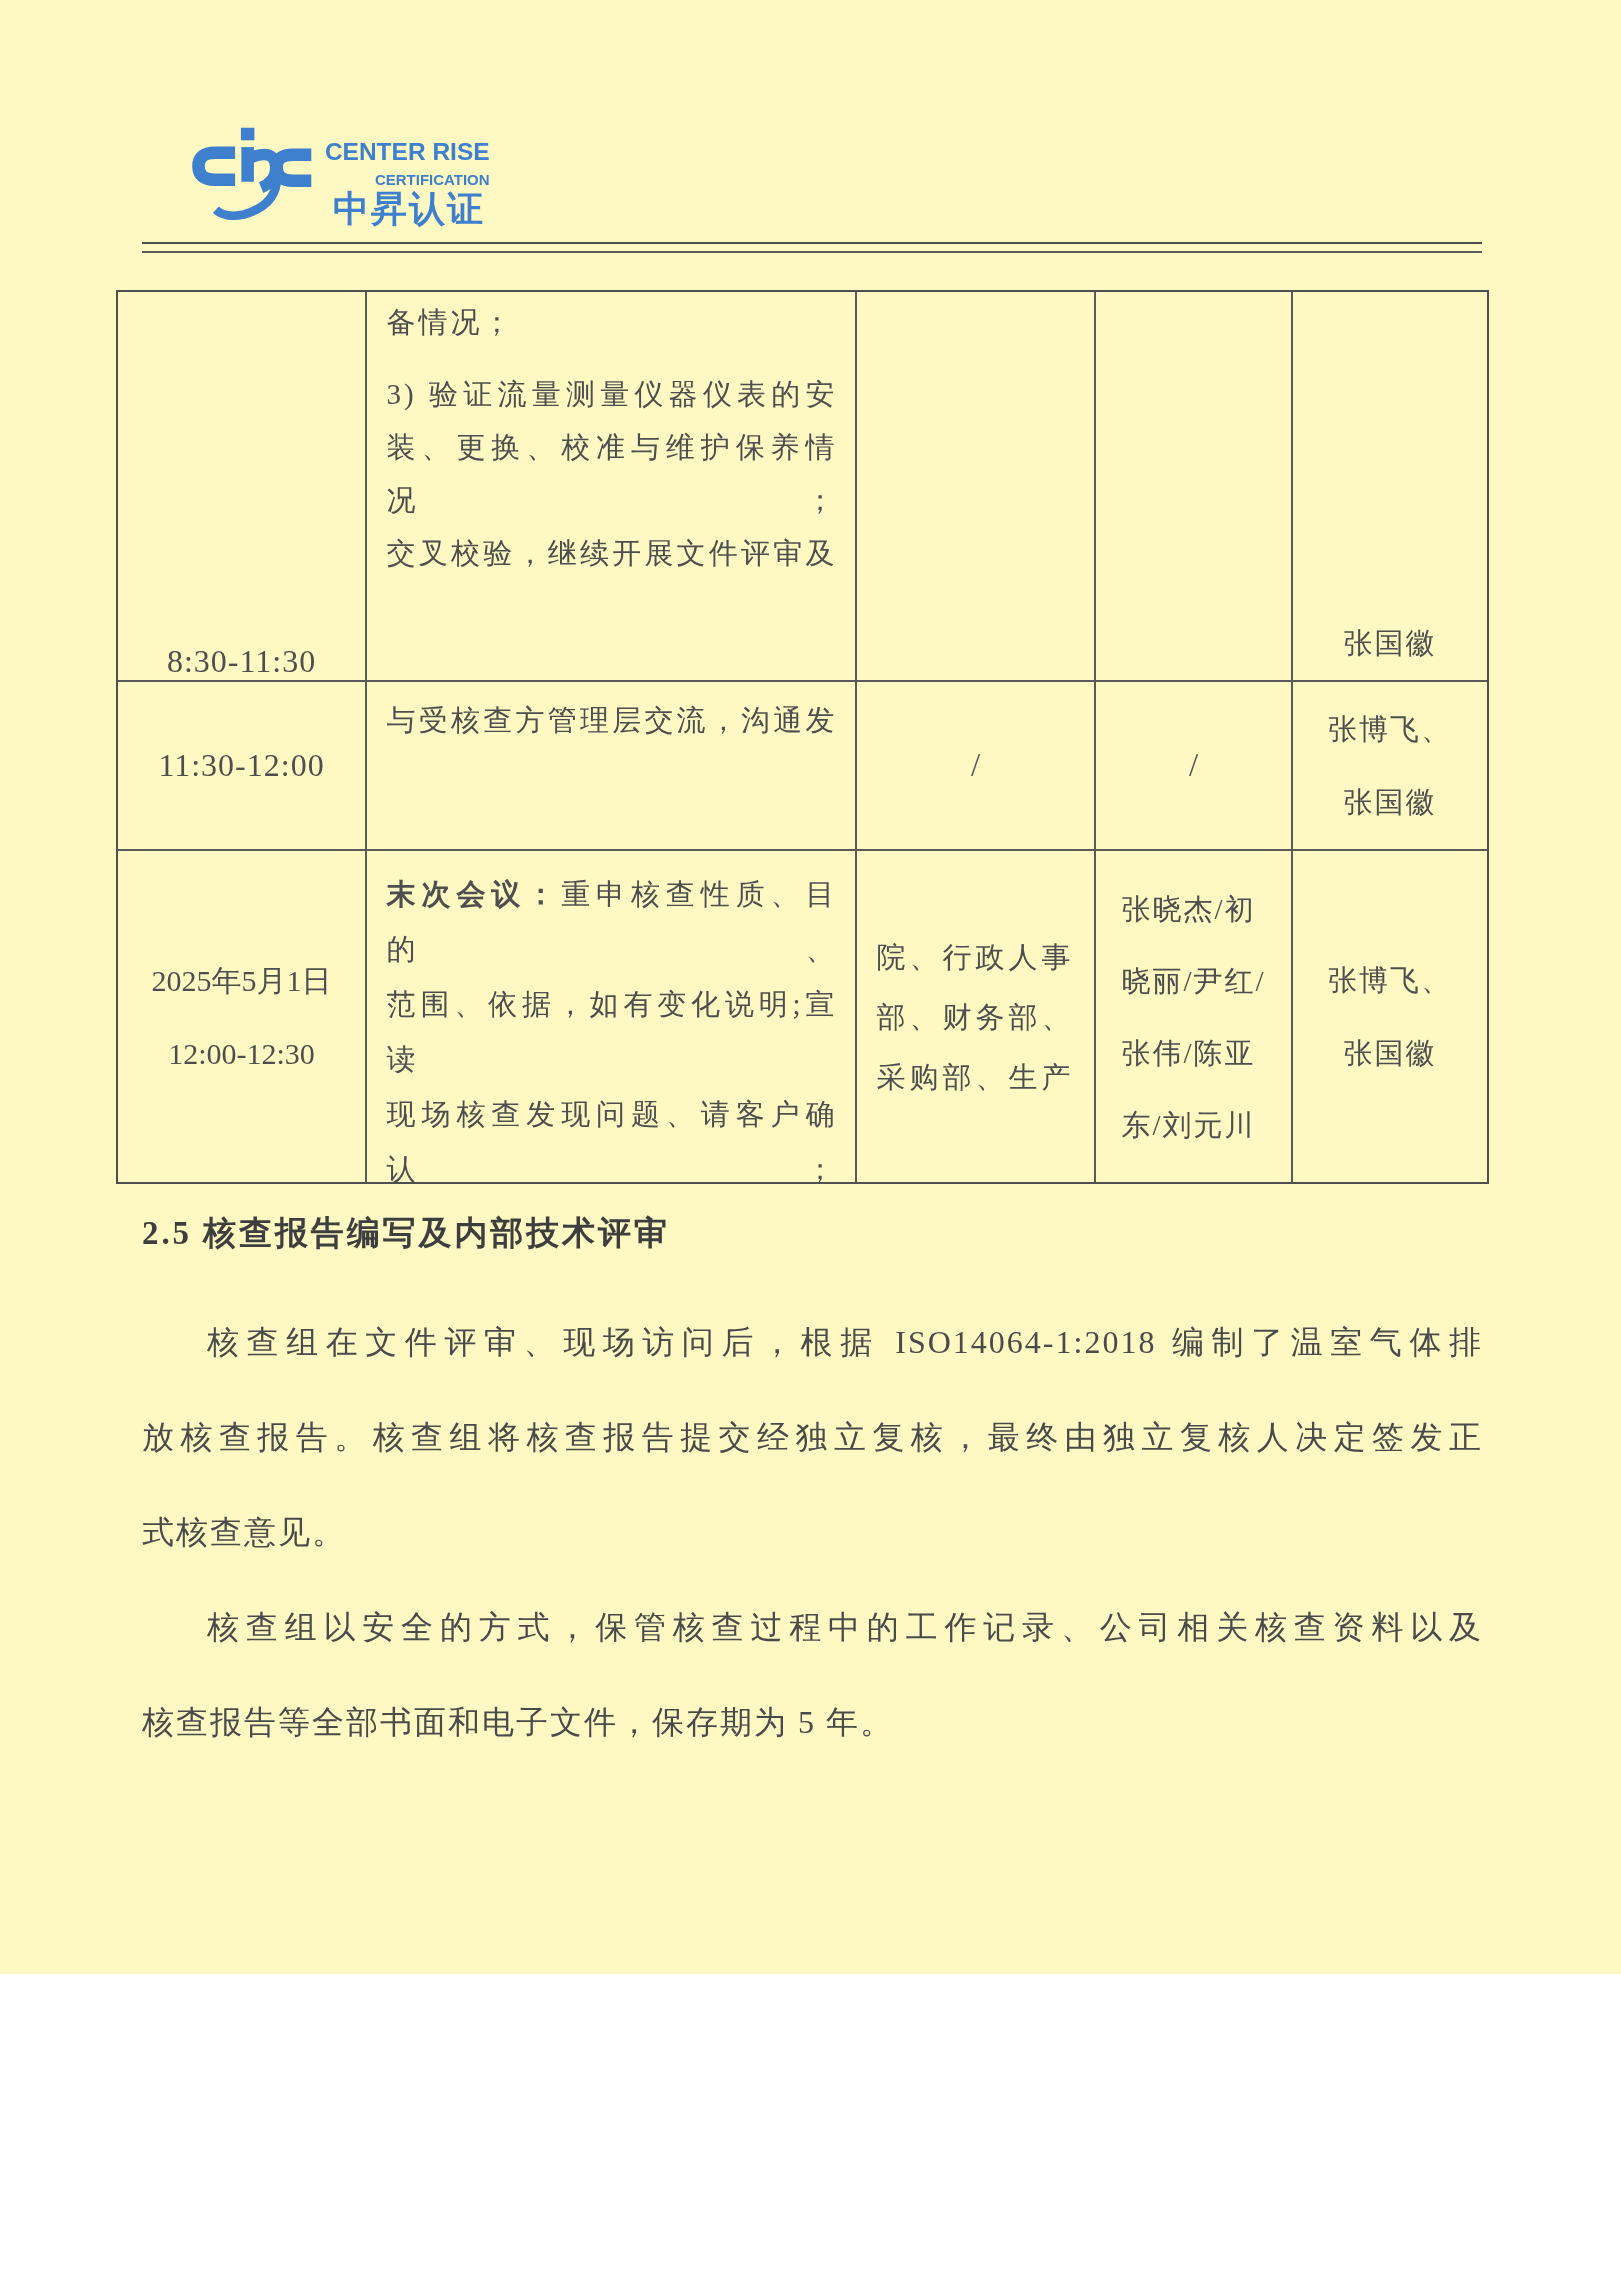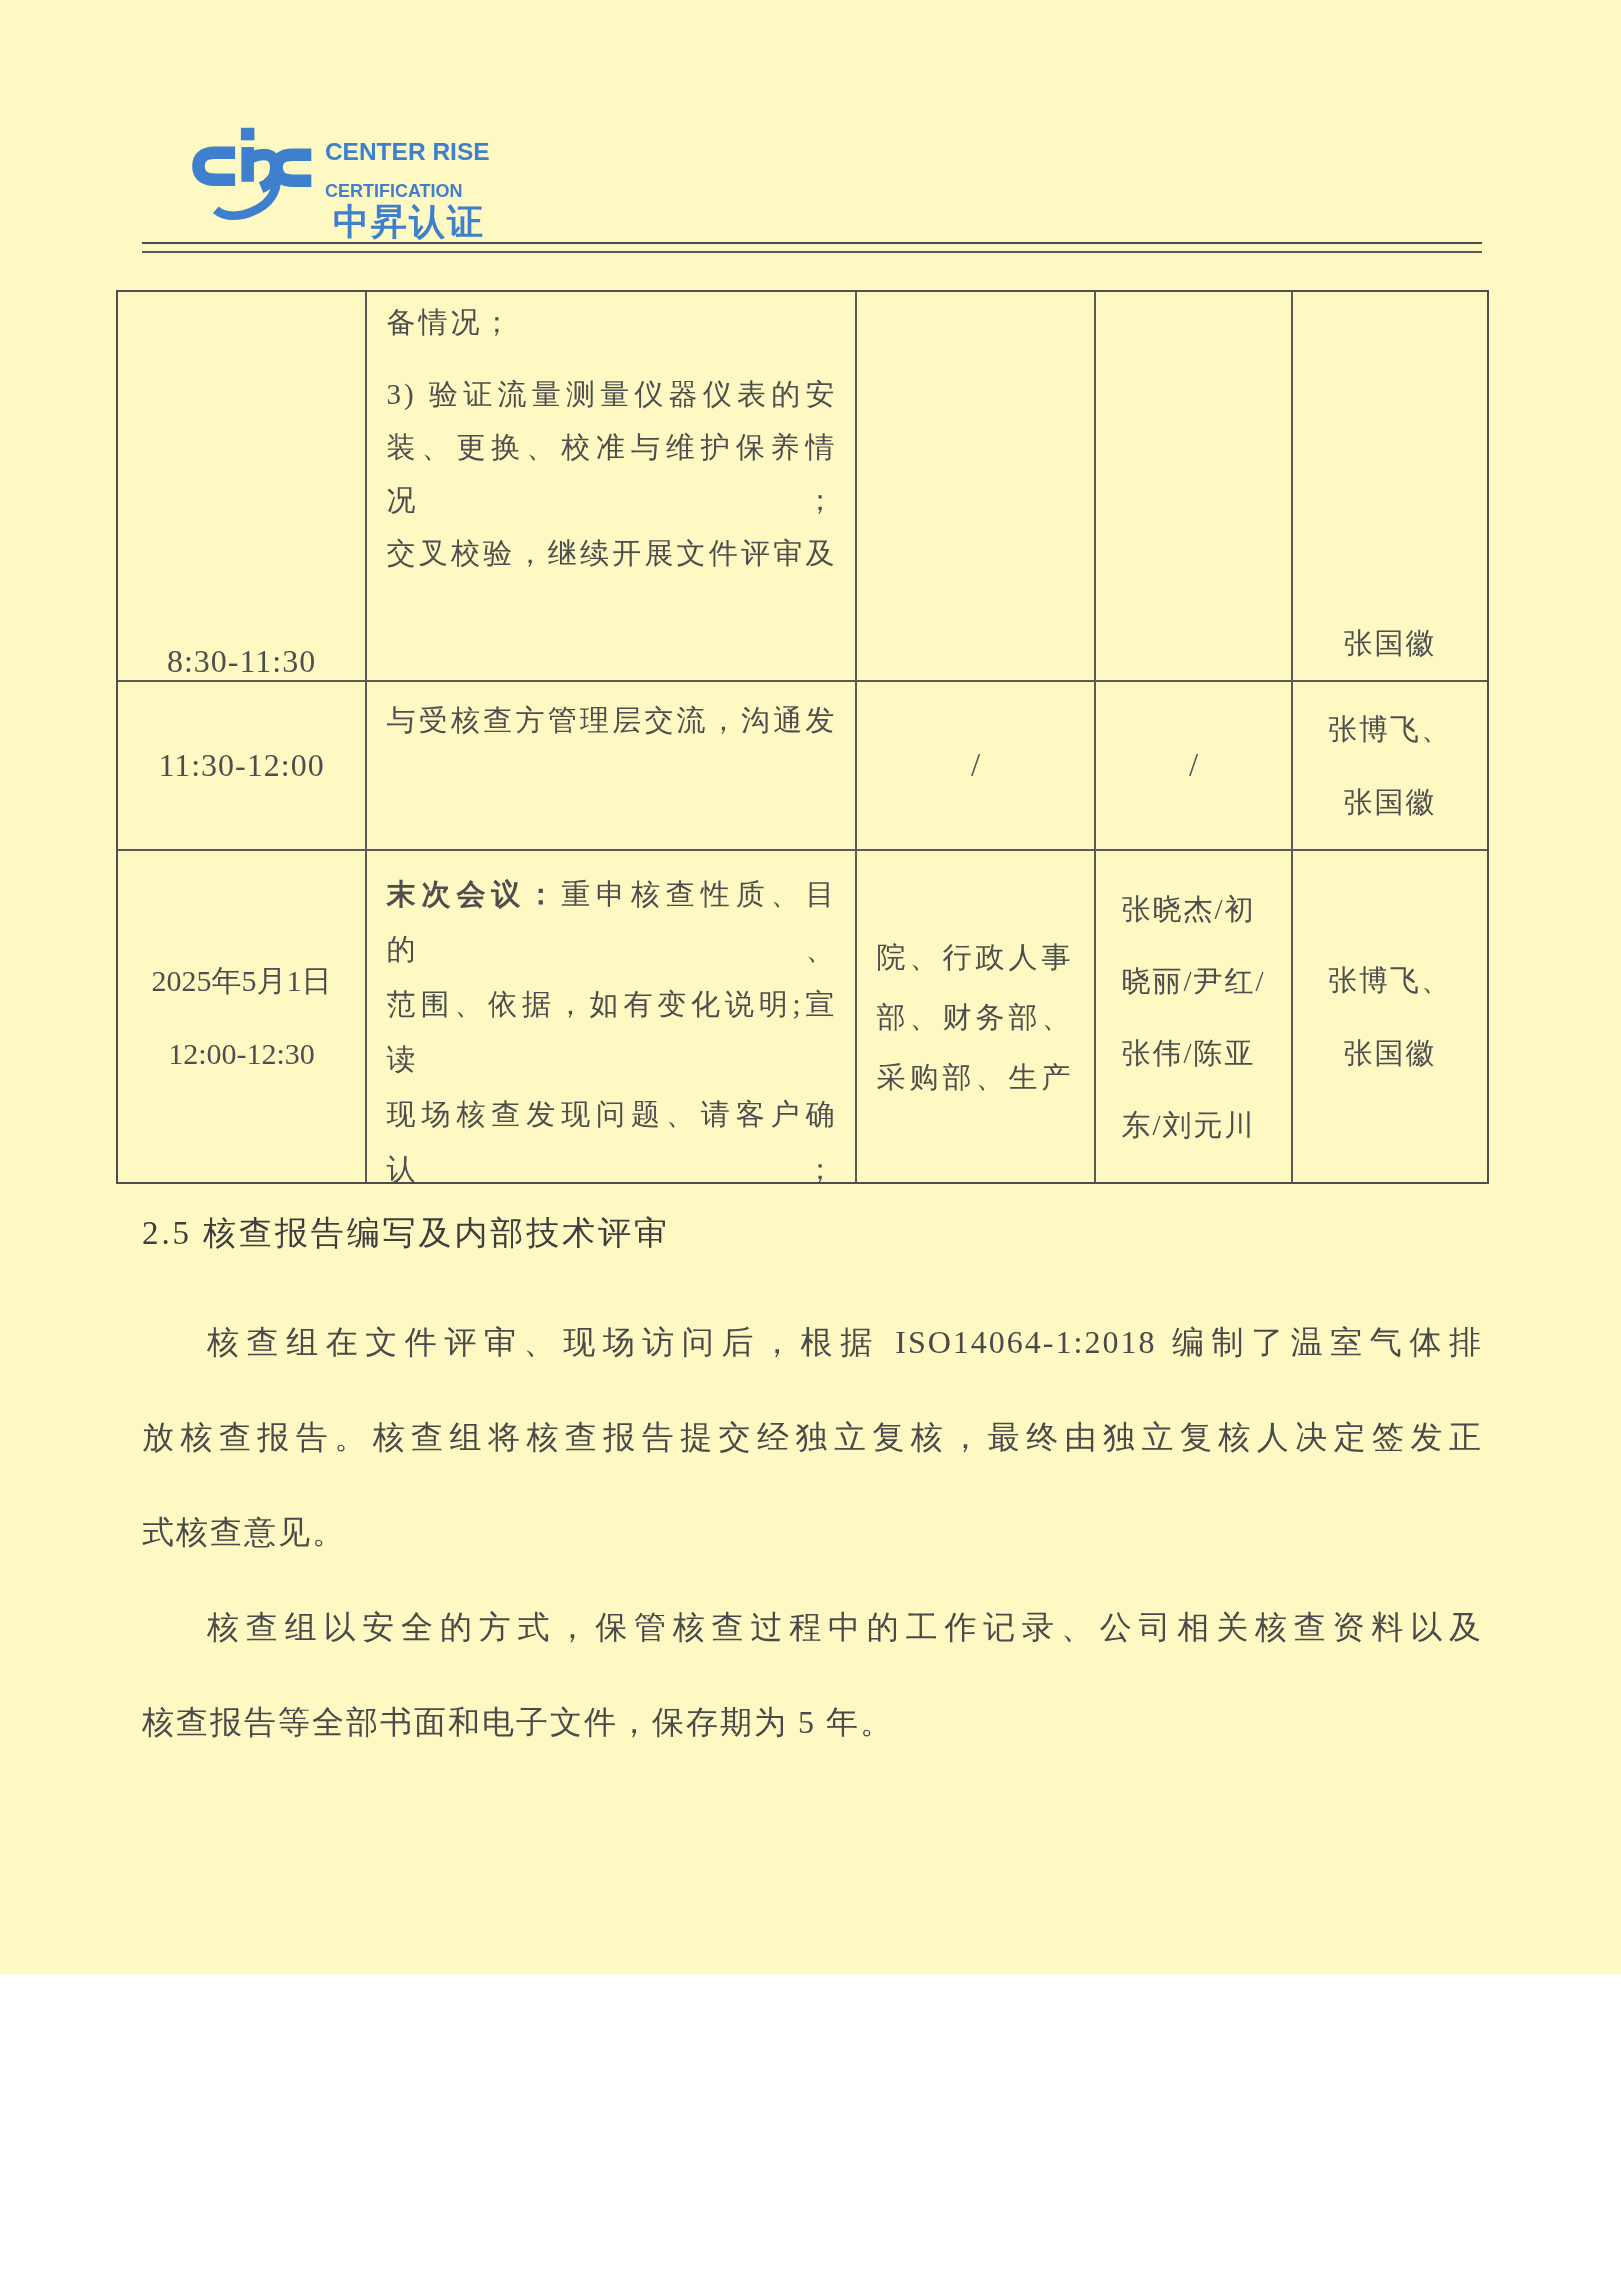--- a/index.html
+++ b/index.html
@@ -5,21 +5,21 @@
   html,body{margin:0;padding:0;background:#ffffff;}
   .page{
     position:relative;width:1621px;height:1974px;background:#fef9c3;overflow:hidden;
     font-family:"Liberation Serif","DejaVu Serif",serif;color:#4a4a4a;
   }
   
   .logo{position:absolute;left:184px;top:120px;width:323px;height:113px;display:flex;}
   .logo-mark{width:135px;height:110px;flex:0 0 auto;}
   .logo-text{margin-left:5.9px;padding-top:19.6px;line-height:1;}
   .logo-l1{font-family:"Liberation Sans","DejaVu Sans",sans-serif;font-weight:bold;font-size:24.5px;letter-spacing:0px;color:#3e80cd;}
-  .logo-l2{font-family:"Liberation Sans","DejaVu Sans",sans-serif;font-weight:bold;font-size:18px;letter-spacing:0px;color:#3e80cd;margin-top:18px;}
+  .logo-l2{font-family:"Liberation Sans","DejaVu Sans",sans-serif;font-weight:bold;font-size:15px;letter-spacing:0px;color:#3e80cd;margin-top:8px;text-align:right;}
   .logo-l3{font-weight:bold;font-size:36px;letter-spacing:2px;color:#3e80cd;margin-top:3.9px;margin-left:8px;}
   
   .rule{position:absolute;left:142px;top:242px;width:1340px;height:6.9px;
         border-top:2.9px solid #4c4c4c;border-bottom:2.9px solid #5a5a5a;}
   
   .vtable{
     position:absolute;left:116px;top:290px;width:1369px;
     border:2.9px solid #4f4f4f;
     display:grid;
     grid-template-columns:249px 490px 239px 197px 194px;
@@ -39,21 +39,21 @@
   .r2 .ln,.r2 .lnj{line-height:56px;}
   .r3 .ln,.r3 .lnj{line-height:55px;}
   .gap{margin-top:19.6px;}
   .slash{font-size:33px;color:#555;}
   .names{line-height:73px;text-align:center;letter-spacing:2px;}
   .dept{line-height:60px;letter-spacing:3.9px;text-align:justify;text-align-last:justify;padding:0 19.6px;}
   .att{line-height:72px;text-align:left;letter-spacing:2px;}
   .bold{font-weight:bold;}
   
   .section{position:absolute;left:142px;top:1211px;width:1341px;}
-  .heading{font-size:33px;font-weight:normal;color:#3e3e3e;letter-spacing:2.9px;}
+  .heading{font-size:33px;font-weight:bold;color:#3e3e3e;letter-spacing:2.9px;}
   .para{margin-top:39px;font-size:32px;letter-spacing:2px;color:#4a4a4a;}
   .bline{line-height:95px;white-space:nowrap;}
   .blinej{line-height:95px;text-align:justify;text-align-last:justify;}
   .indent{padding-left:65px;}
   .para + .para{margin-top:0px;}
 </style>
 </head>
 <body>
 
 <div class="page">

